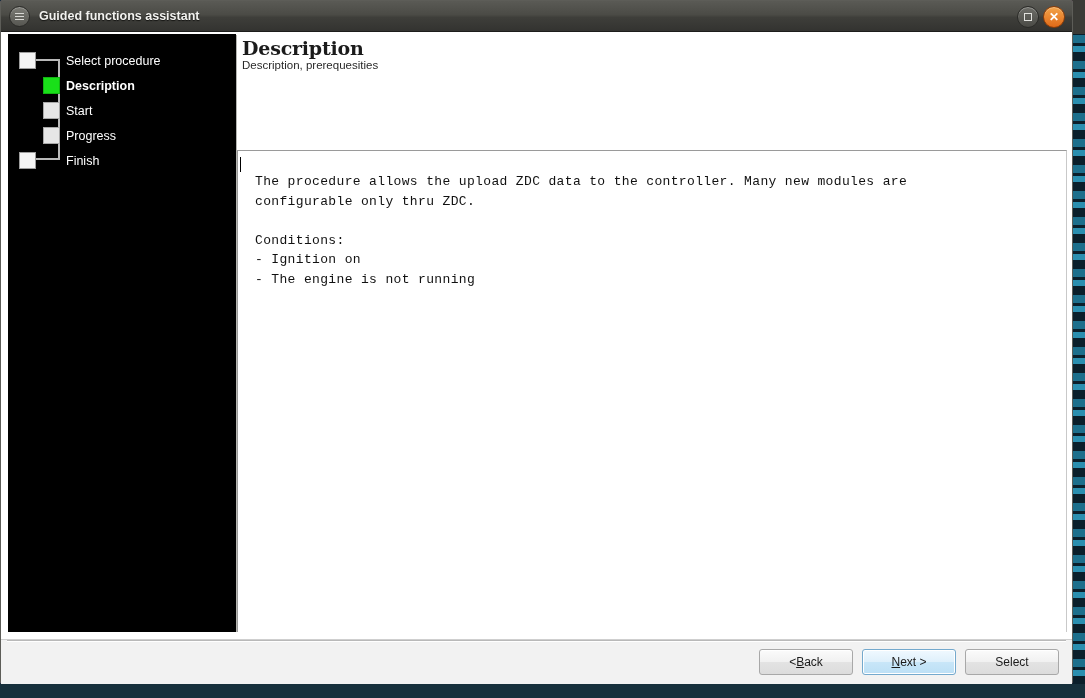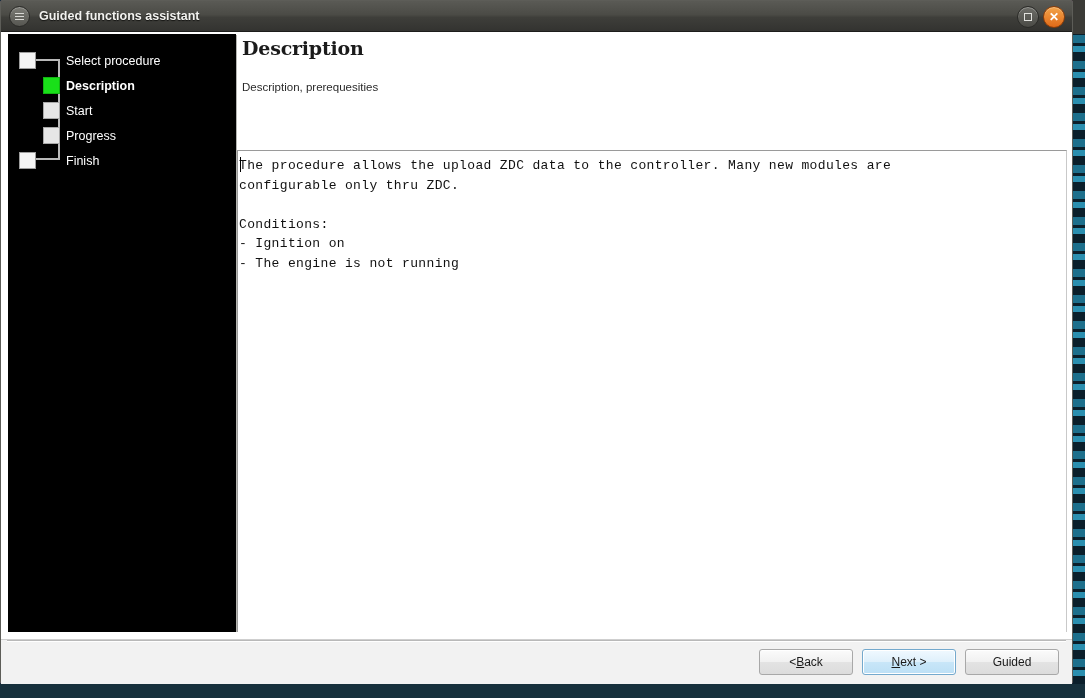--- a/index.html
+++ b/index.html
@@ -223,21 +223,21 @@
     font-family: "DejaVu Serif", "Liberation Serif", serif;
     font-size: 19px;
     font-weight: bold;
     color: #1b1b1b;
     margin: 0;
     letter-spacing: -0.2px;
   }
   #page-subtitle {
     font-size: 11.5px;
     color: #2a2a2a;
-    margin-top: 22px;
+    margin-top: 0;
   }
 
   #description-box {
     position: absolute;
     left: 0px;
     top: 118px;
     width: 830px;
     height: 519px;
     background: #ffffff;
     border: 1px solid #9a9a9a;
@@ -246,21 +246,21 @@
     box-sizing: border-box;
     overflow: hidden;
   }
   #description-text {
     font-family: "Liberation Mono", "DejaVu Sans Mono", monospace;
     font-size: 13px;
     line-height: 19.5px;
     color: #111;
     white-space: pre;
     padding: 5px 0 0 1px;
-    margin: 0;
+    margin: 16px;
     letter-spacing: 0.35px;
   }
   #caret {
     position: absolute;
     left: 2px;
     top: 6px;
     width: 1px;
     height: 15px;
     background: #000;
   }
@@ -412,19 +412,19 @@
         <div class="btn">
           <span>&lt; </span>
             <u>B</u>
             <span>ack</span>
         </div>
         <div class="btn default">
           <u>N</u>
             <span>ext &gt;</span>
         </div>
         <div class="btn">
-          <span>Guided</span>
+          <span>Select</span>
         </div>
       </div>
     </div>
 
   </div>
 </div>
 
 </body></html>

